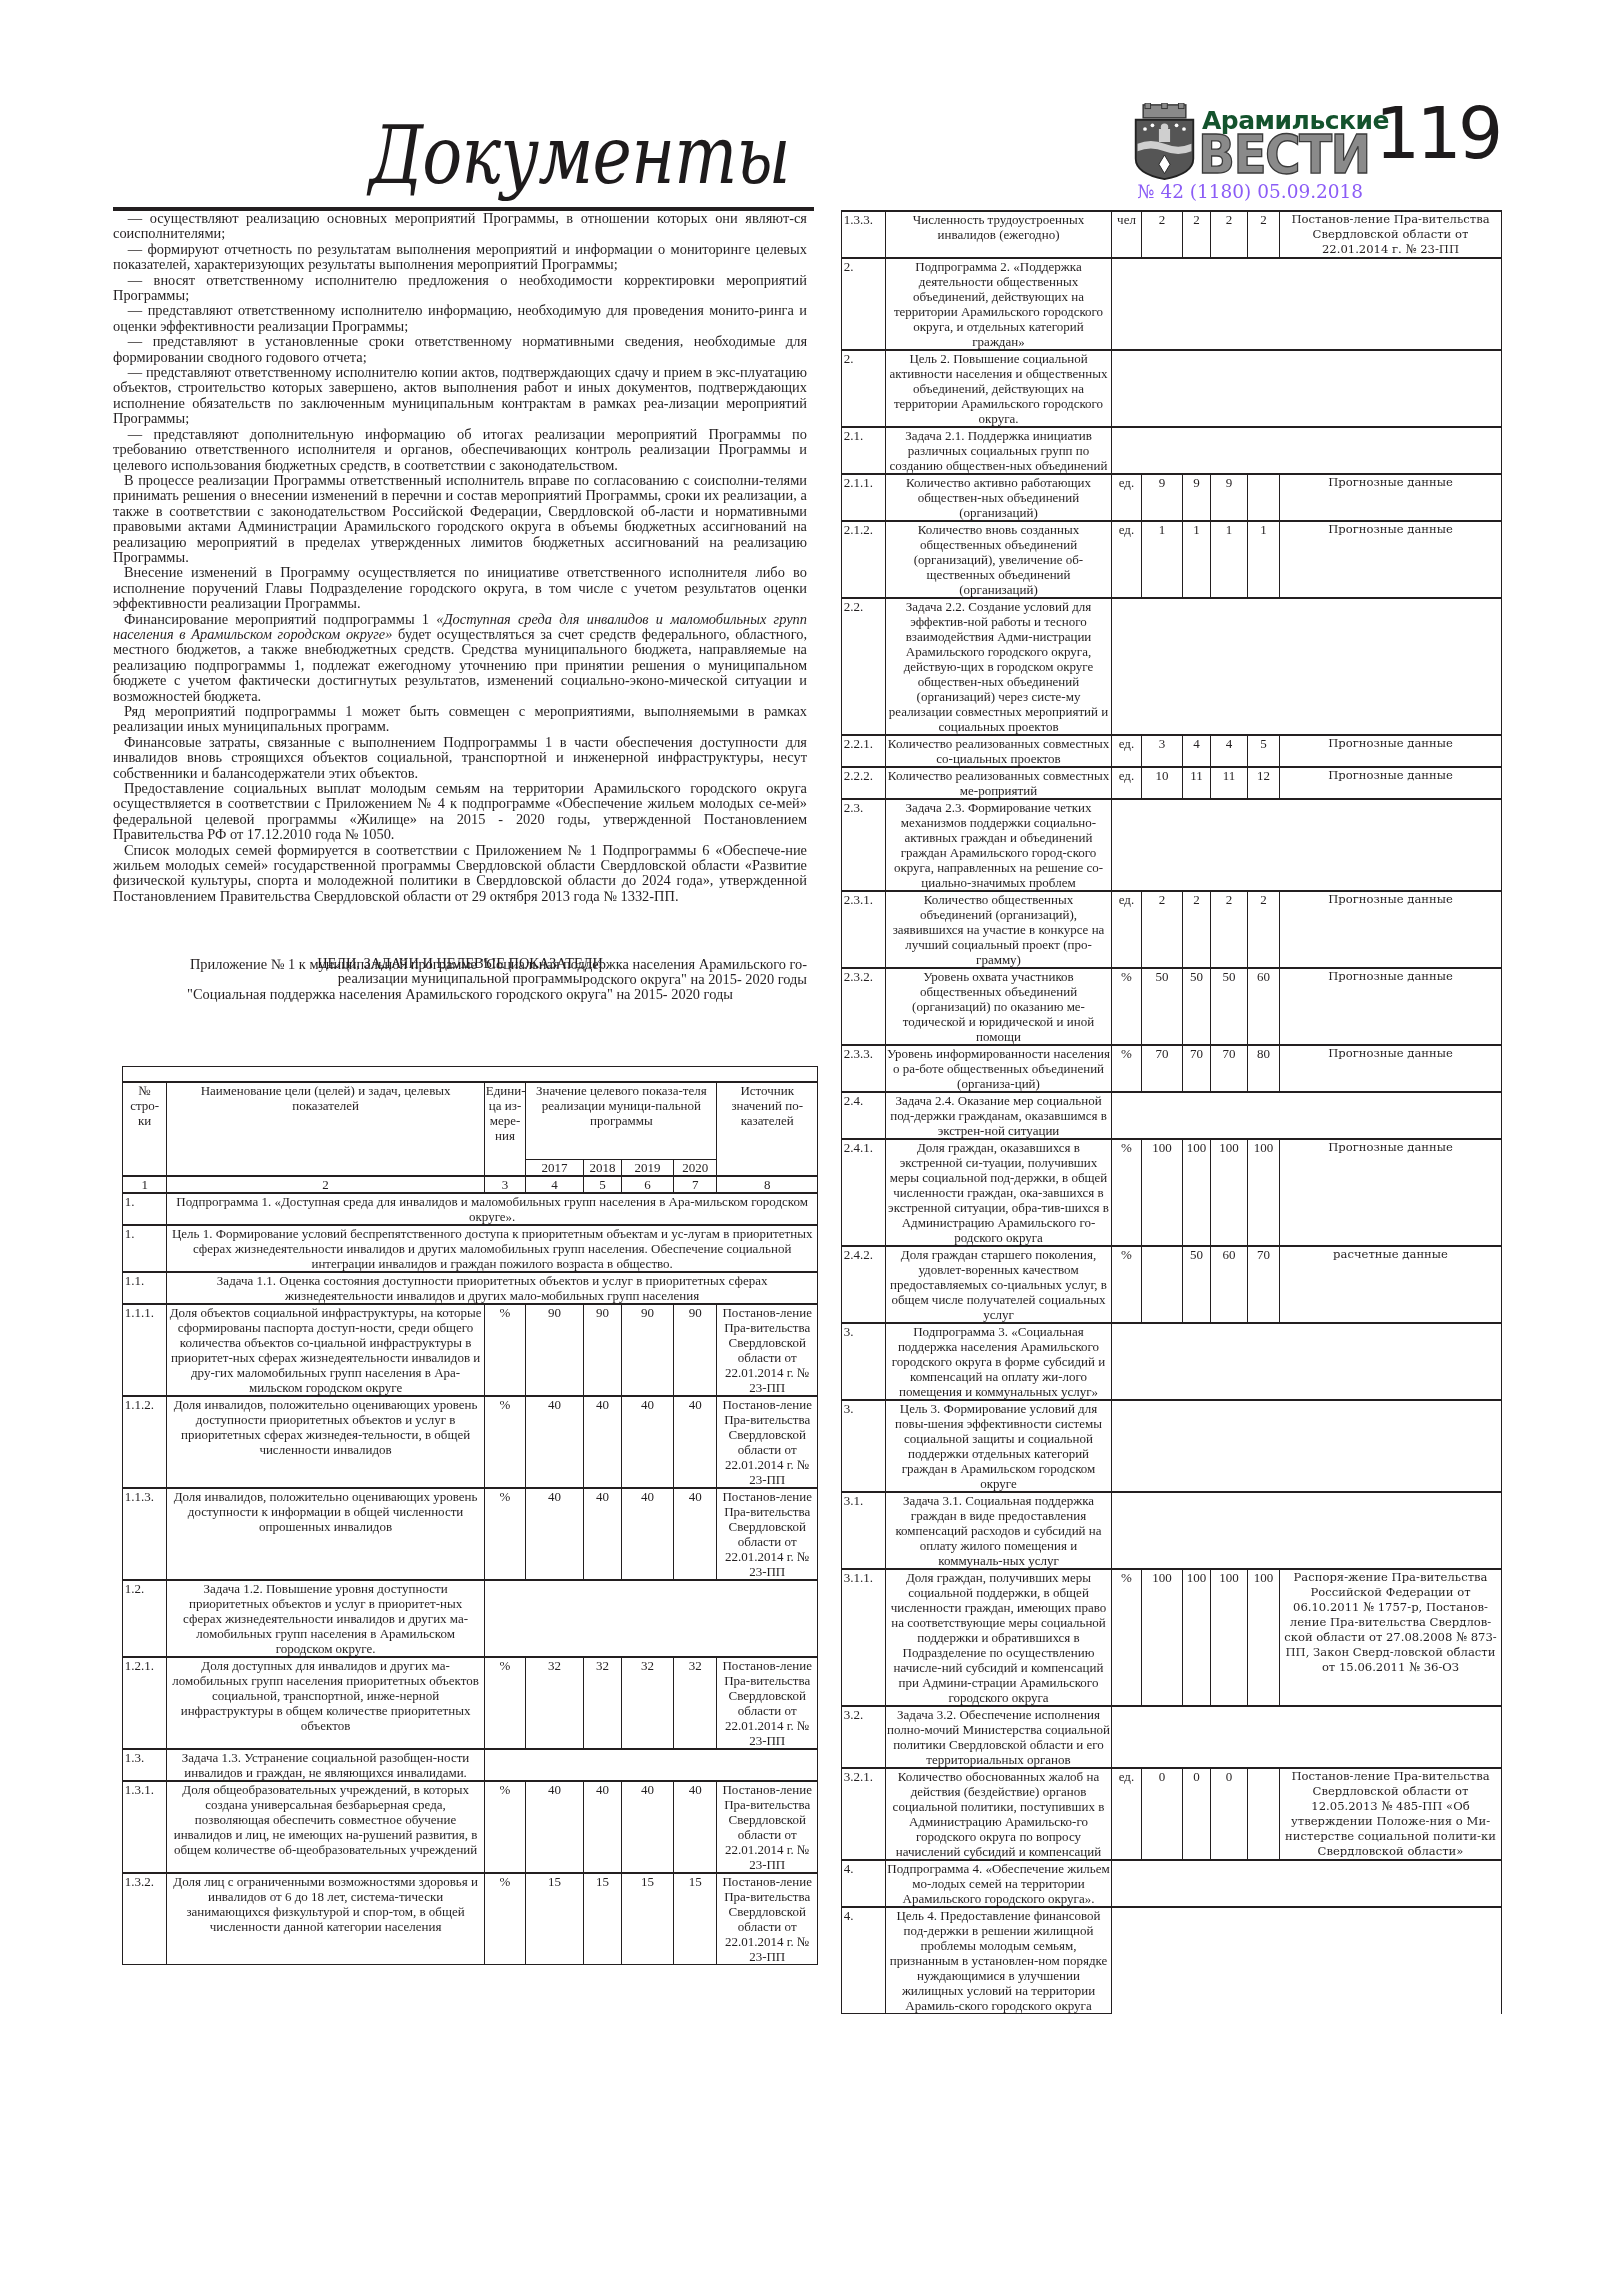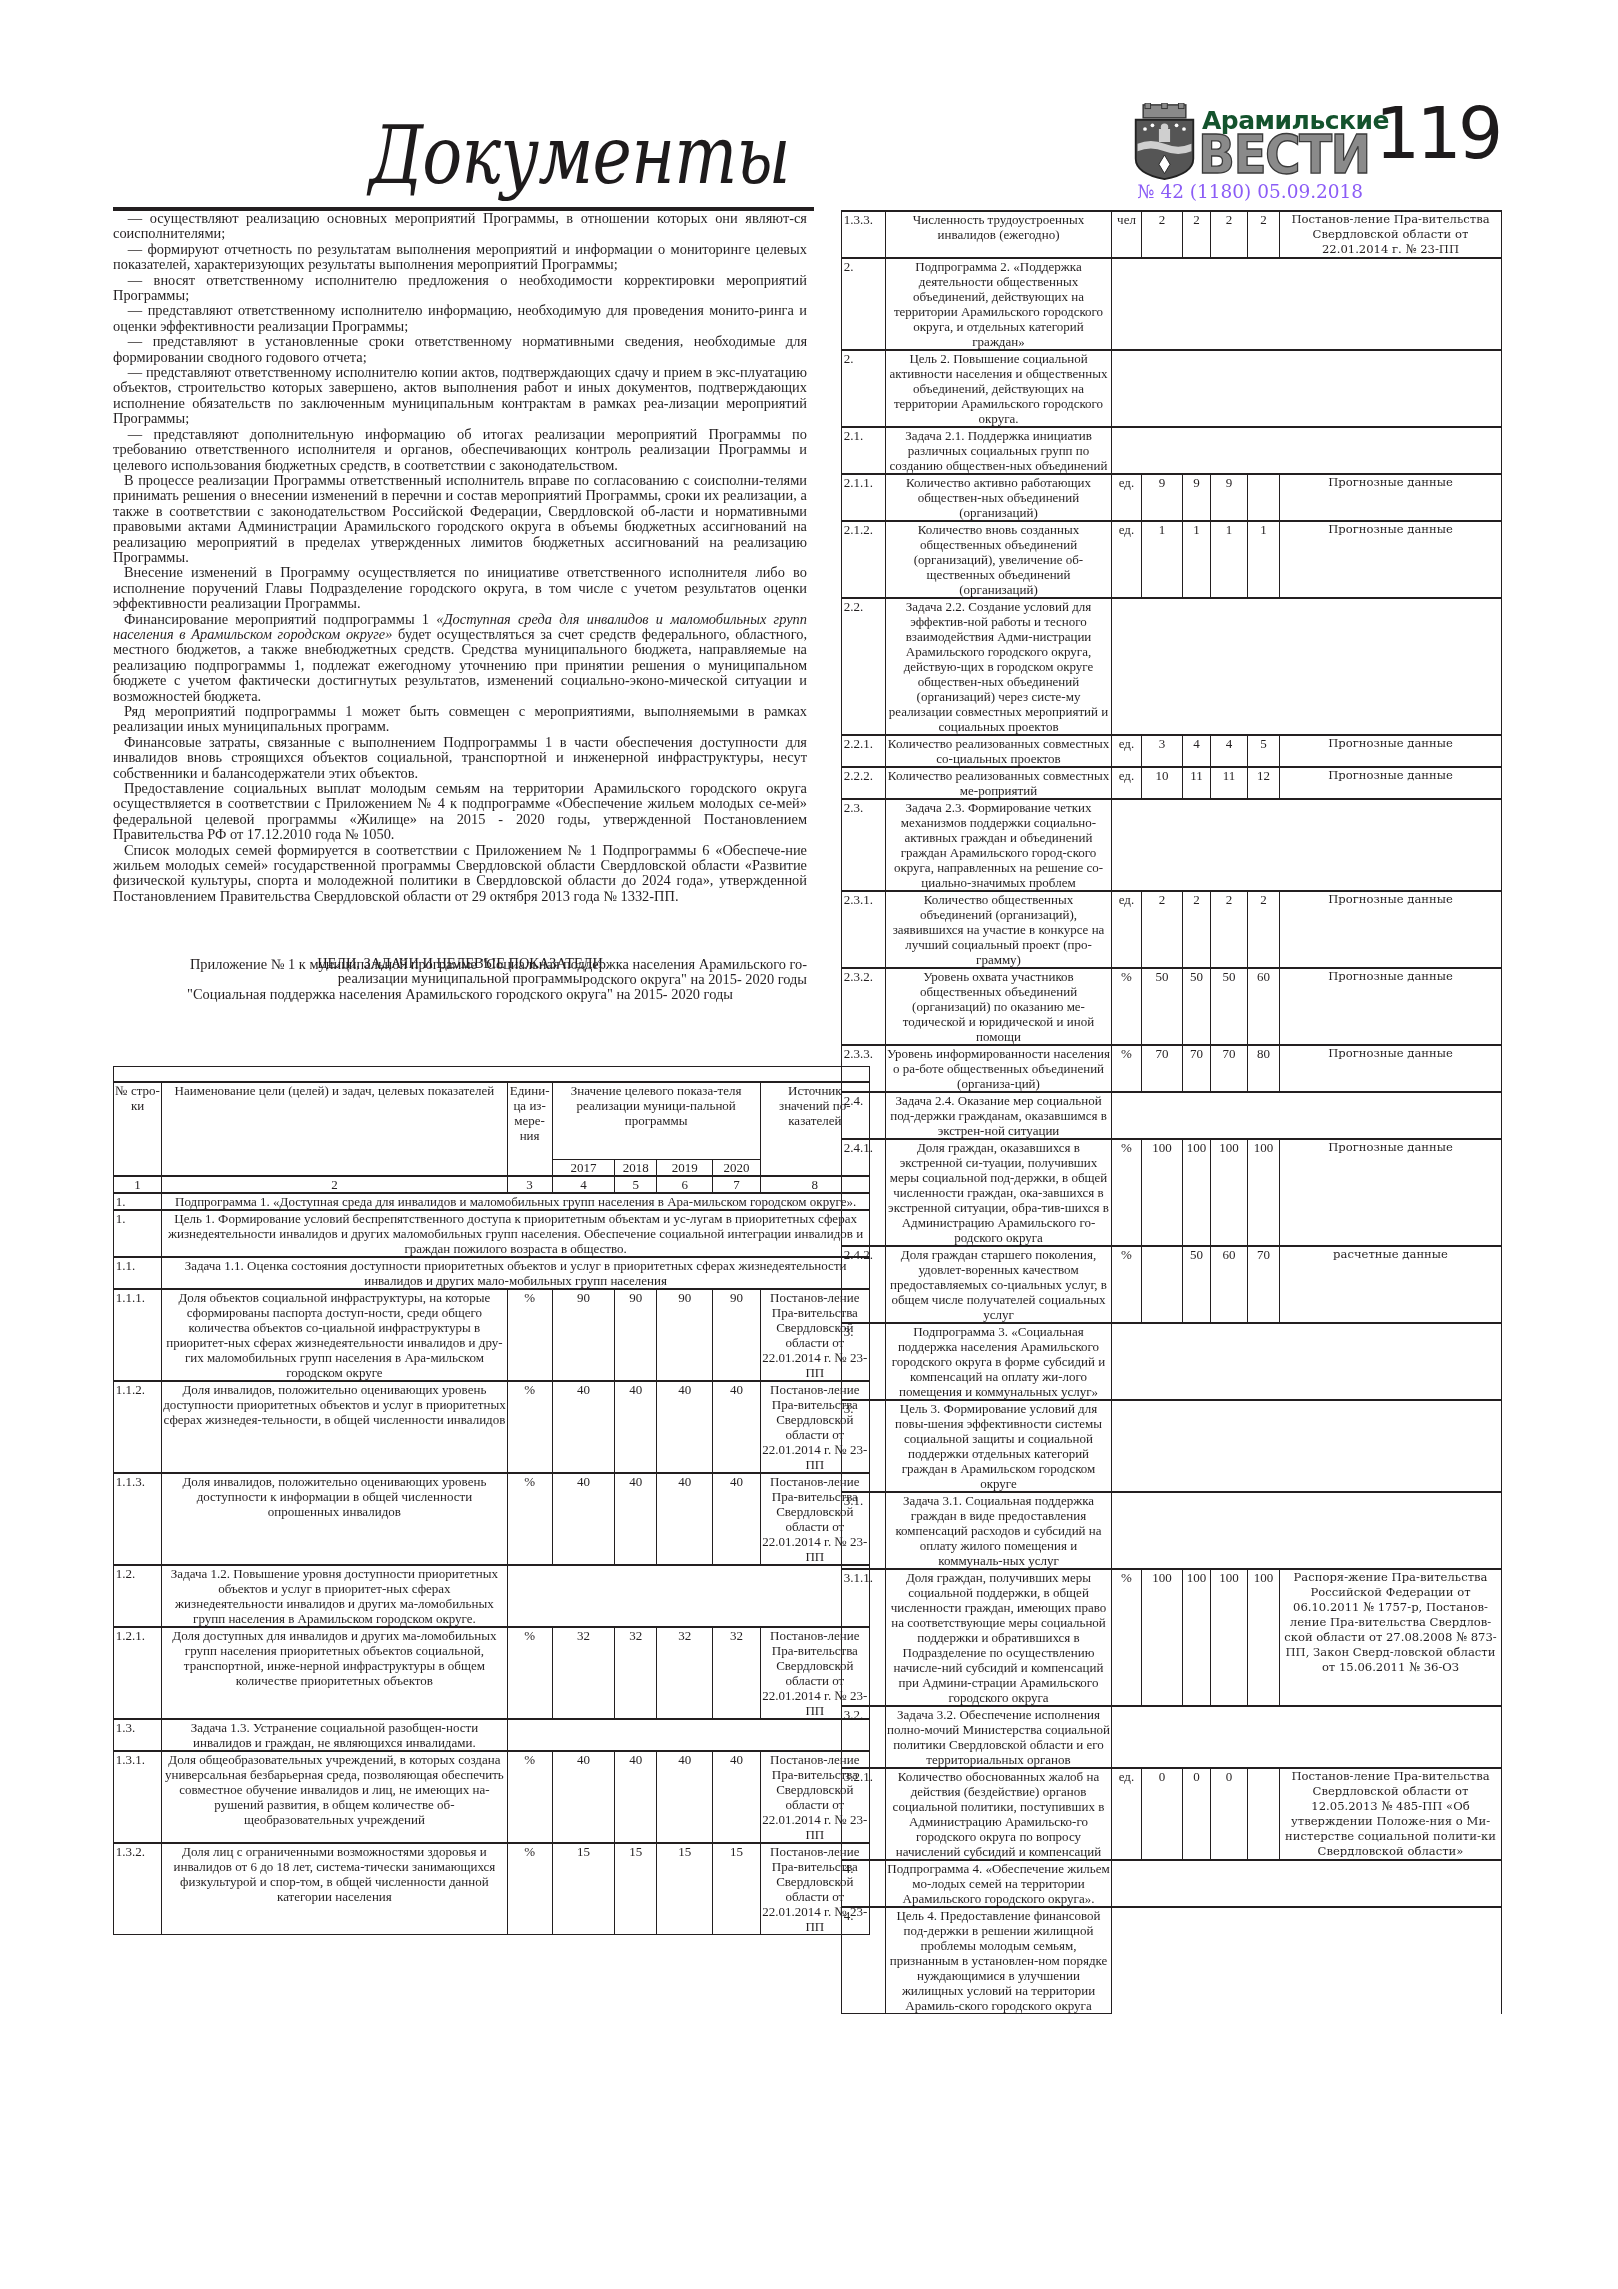--- a/index.html
+++ b/index.html
@@ -36,21 +36,21 @@
   
   table.t { position:absolute; border-collapse:collapse; table-layout:fixed;
             font-size:13px; line-height:15px; }
   table.t td { border:1.4px solid #231f20; vertical-align:top; text-align:center; padding:0 0.9px; }
   table.t tr.thick td { border-top-width:2.8px; }
   table.t td.num { text-align:left; padding-left:1.8px; }
   table.t td.name { }
   table.t td.src { font-family:"DejaVu Serif", serif; font-size:11.6px; line-height:15px; }
   table.t td.noborder { border-left:none; border-right:none; border-bottom:none; }
 
-  #left-table { left:113px; top:1066px; width:757px; }
+  #left-table { left:122px; top:1066px; width:696px; }
   #right-table { left:821px; top:210px; width:660px;margin-left:20px; }
 </style>
 </head>
 <body>
 
 <div id="title" class="abs">Документы</div>
 <div id="rule" class="abs"></div>
 
 <svg id="logo" class="abs" viewBox="0 0 70 84">
   <rect x="12" y="2" width="46" height="14" fill="#8a8a8a" stroke="#333" stroke-width="1.5"></rect>

